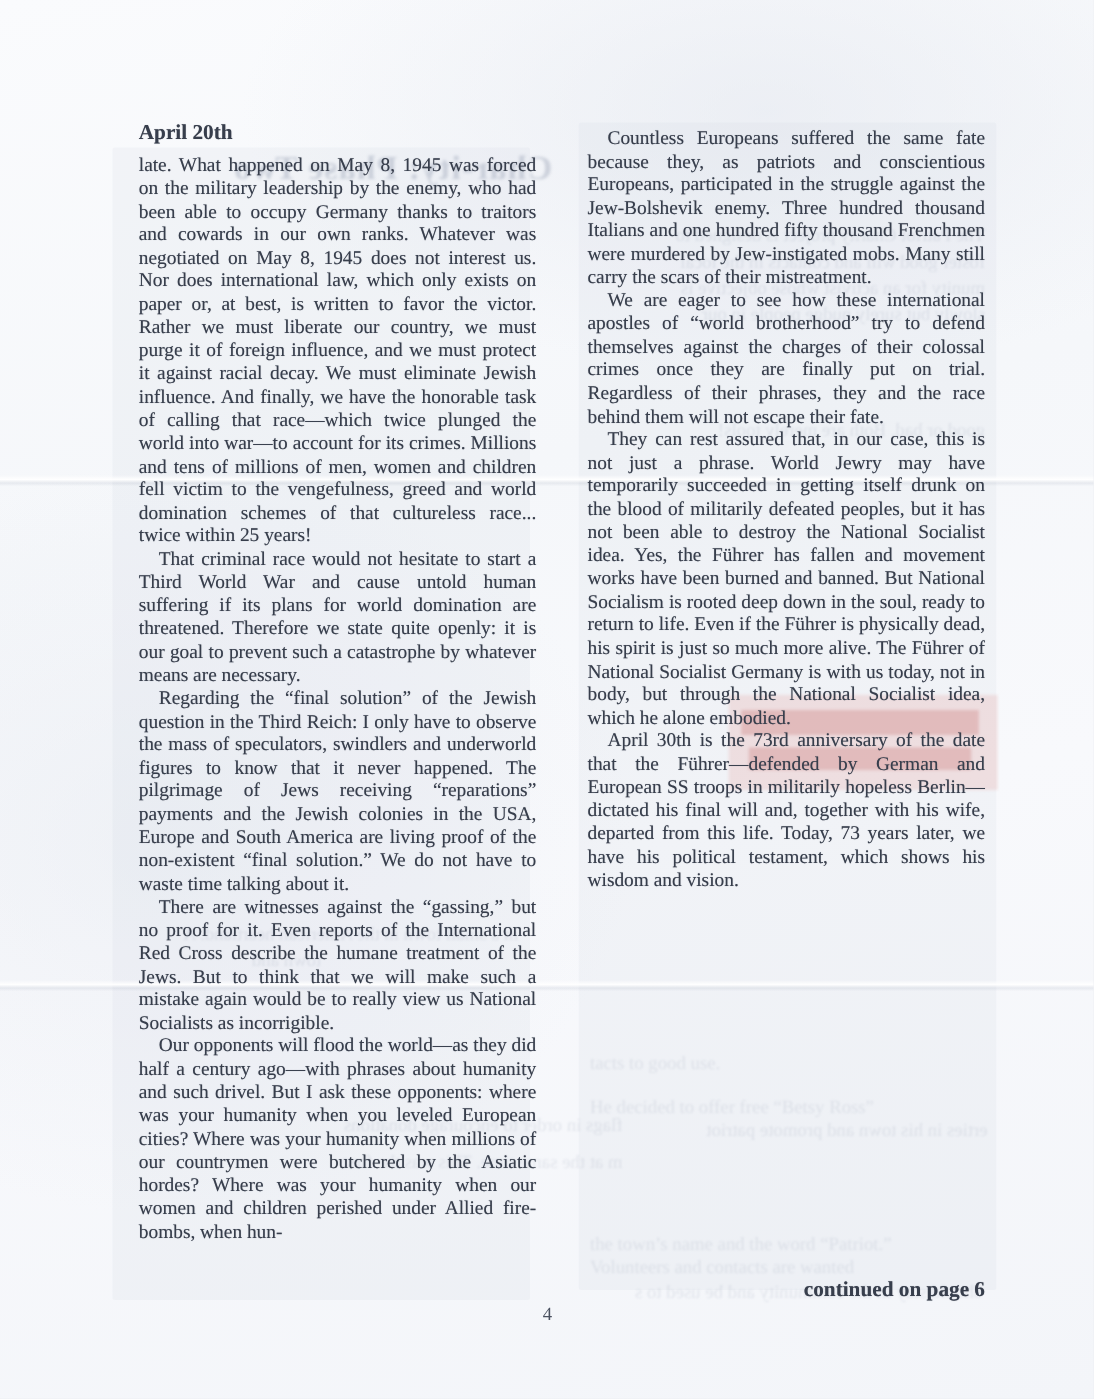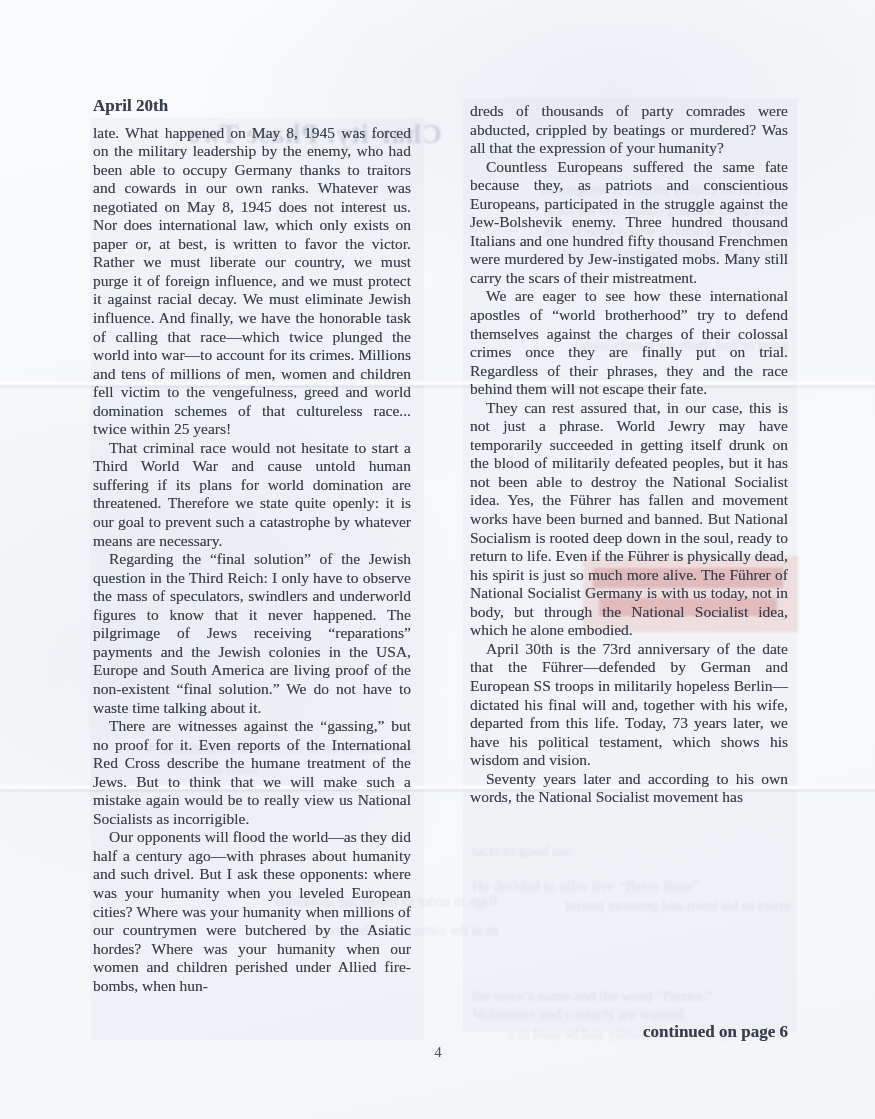--- a/index.html
+++ b/index.html
@@ -56,21 +56,21 @@
   .stamp { position:absolute; left:583px; top:556px; width:215px; height:76px;
     background:rgba(235,199,199,0.48); filter:blur(1.2px); }
   .stamp i { position:absolute; display:block; background:rgba(214,154,154,0.5); }
   .stamp i.b1 { left:10px; top:12px; width:190px; height:20px; }
   .stamp i.b2 { left:16px; top:42px; width:178px; height:18px; }
 
   
   .col { position:absolute; width:318px; text-align:justify;
     font-size:15.5px; line-height:18.55px; color:#373e4c;
     text-shadow:0 0 0.6px rgba(55,62,76,0.5); }
-  .col.left  { left:93px;  top:97px; }
+  .col.left  { left:111px;  top:97px; }
   .col.right { left:470px; top:102px; }
   .heading { font-size:17px; font-weight:bold; margin:0 0 8px 0; text-align:left; }
   .para { margin:0; }
   .para.indent { text-indent:16px; }
 
   .continued { position:absolute; left:470px; top:1022px; width:318px;
     text-align:right; font-weight:bold; font-size:17px; color:#373e4c;
     text-shadow:0 0 0.6px rgba(55,62,76,0.5); }
   .pagenum { position:absolute; left:420px; top:1044px; width:36px;
     text-align:center; font-size:15px; color:#4a5160; }
@@ -118,25 +118,23 @@
         <p class="para">late.  What happened on May 8, 1945 was forced on the military leadership by the enemy, who had been able to occupy Germany thanks to traitors and cowards in our own ranks.  Whatever was negotiated on May 8, 1945 does not interest us.  Nor does international law, which only exists on paper or, at best, is written to favor the victor.  Rather we must liberate our country, we must purge it of foreign influence, and we must protect it against racial decay.  We must eliminate Jewish influence.  And finally, we have the honorable task of calling that race—which twice plunged the world into war—to account for its crimes.  Millions and tens of millions of men, women and children fell victim to the vengefulness, greed and world domination schemes of that cultureless race... twice within 25 years!</p>
         <p class="para indent">That criminal race would not hesitate to start a Third World War and cause untold human suffering if its plans for world domination are threatened.  Therefore we state quite openly: it is our goal to prevent such a catastrophe by whatever means are necessary.</p>
         <p class="para indent">Regarding the “final solution” of the Jewish question in the Third Reich: I only have to observe the mass of speculators, swindlers and underworld figures to know that it never happened.  The pilgrimage of Jews receiving “reparations” payments and the Jewish colonies in the USA, Europe and South America are living proof of the non-existent “final solution.”  We do not have to waste time talking about it.</p>
         <p class="para indent">There are witnesses against the “gassing,” but no proof for it.  Even reports of the International Red Cross describe the humane treatment of the Jews.  But to think that we will make such a mistake again would be to really view us National Socialists as incorrigible.</p>
         <p class="para indent">Our opponents will flood the world—as they did half a century ago—with phrases about humanity and such drivel.  But I ask these opponents: where was your humanity when you leveled European cities?  Where was your humanity when millions of our countrymen were butchered by the Asiatic hordes?  Where was your humanity when our women and children perished under Allied fire-bombs, when hun-</p>
       </div>
   </div>
 
   <div class="col right">
     <div>
-        <p class="para">dreds of thousands of party comrades were abducted, crippled by beatings or murdered?  Was all that the expression of your humanity?</p>
         <p class="para indent">Countless Europeans suffered the same fate because they, as patriots and conscientious Europeans, participated in the struggle against the Jew-Bolshevik enemy.  Three hundred thousand Italians and one hundred fifty thousand Frenchmen were murdered by Jew-instigated mobs.  Many still carry the scars of their mistreatment.</p>
         <p class="para indent">We are eager to see how these international apostles of “world brotherhood” try to defend themselves against the charges of their colossal crimes once they are finally put on trial.  Regardless of their phrases, they and the race behind them will not escape their fate.</p>
         <p class="para indent">They can rest assured that, in our case, this is not just a phrase.  World Jewry may have temporarily succeeded in getting itself drunk on the blood of militarily defeated peoples, but it has not been able to destroy the National Socialist idea.  Yes, the Führer has fallen and movement works have been burned and banned.  But National Socialism is rooted deep down in the soul, ready to return to life.  Even if the Führer is physically dead, his spirit is just so much more alive.  The Führer of National Socialist Germany is with us today, not in body, but through the National Socialist idea, which he alone embodied.</p>
         <p class="para indent">April 30th is the 73rd anniversary of the date that the Führer—defended by German and European SS troops in militarily hopeless Berlin—dictated his final will and, together with his wife, departed from this life.  Today, 73 years later, we have his political testament, which shows his wisdom and vision.</p>
-        <p class="para indent">Seventy years later and according to his own words, the National Socialist movement has</p>
       </div>
   </div>
 
   <div class="continued">continued on page 6</div>
   <div class="pagenum">4</div>
 
 </div>
 
 </body></html>

